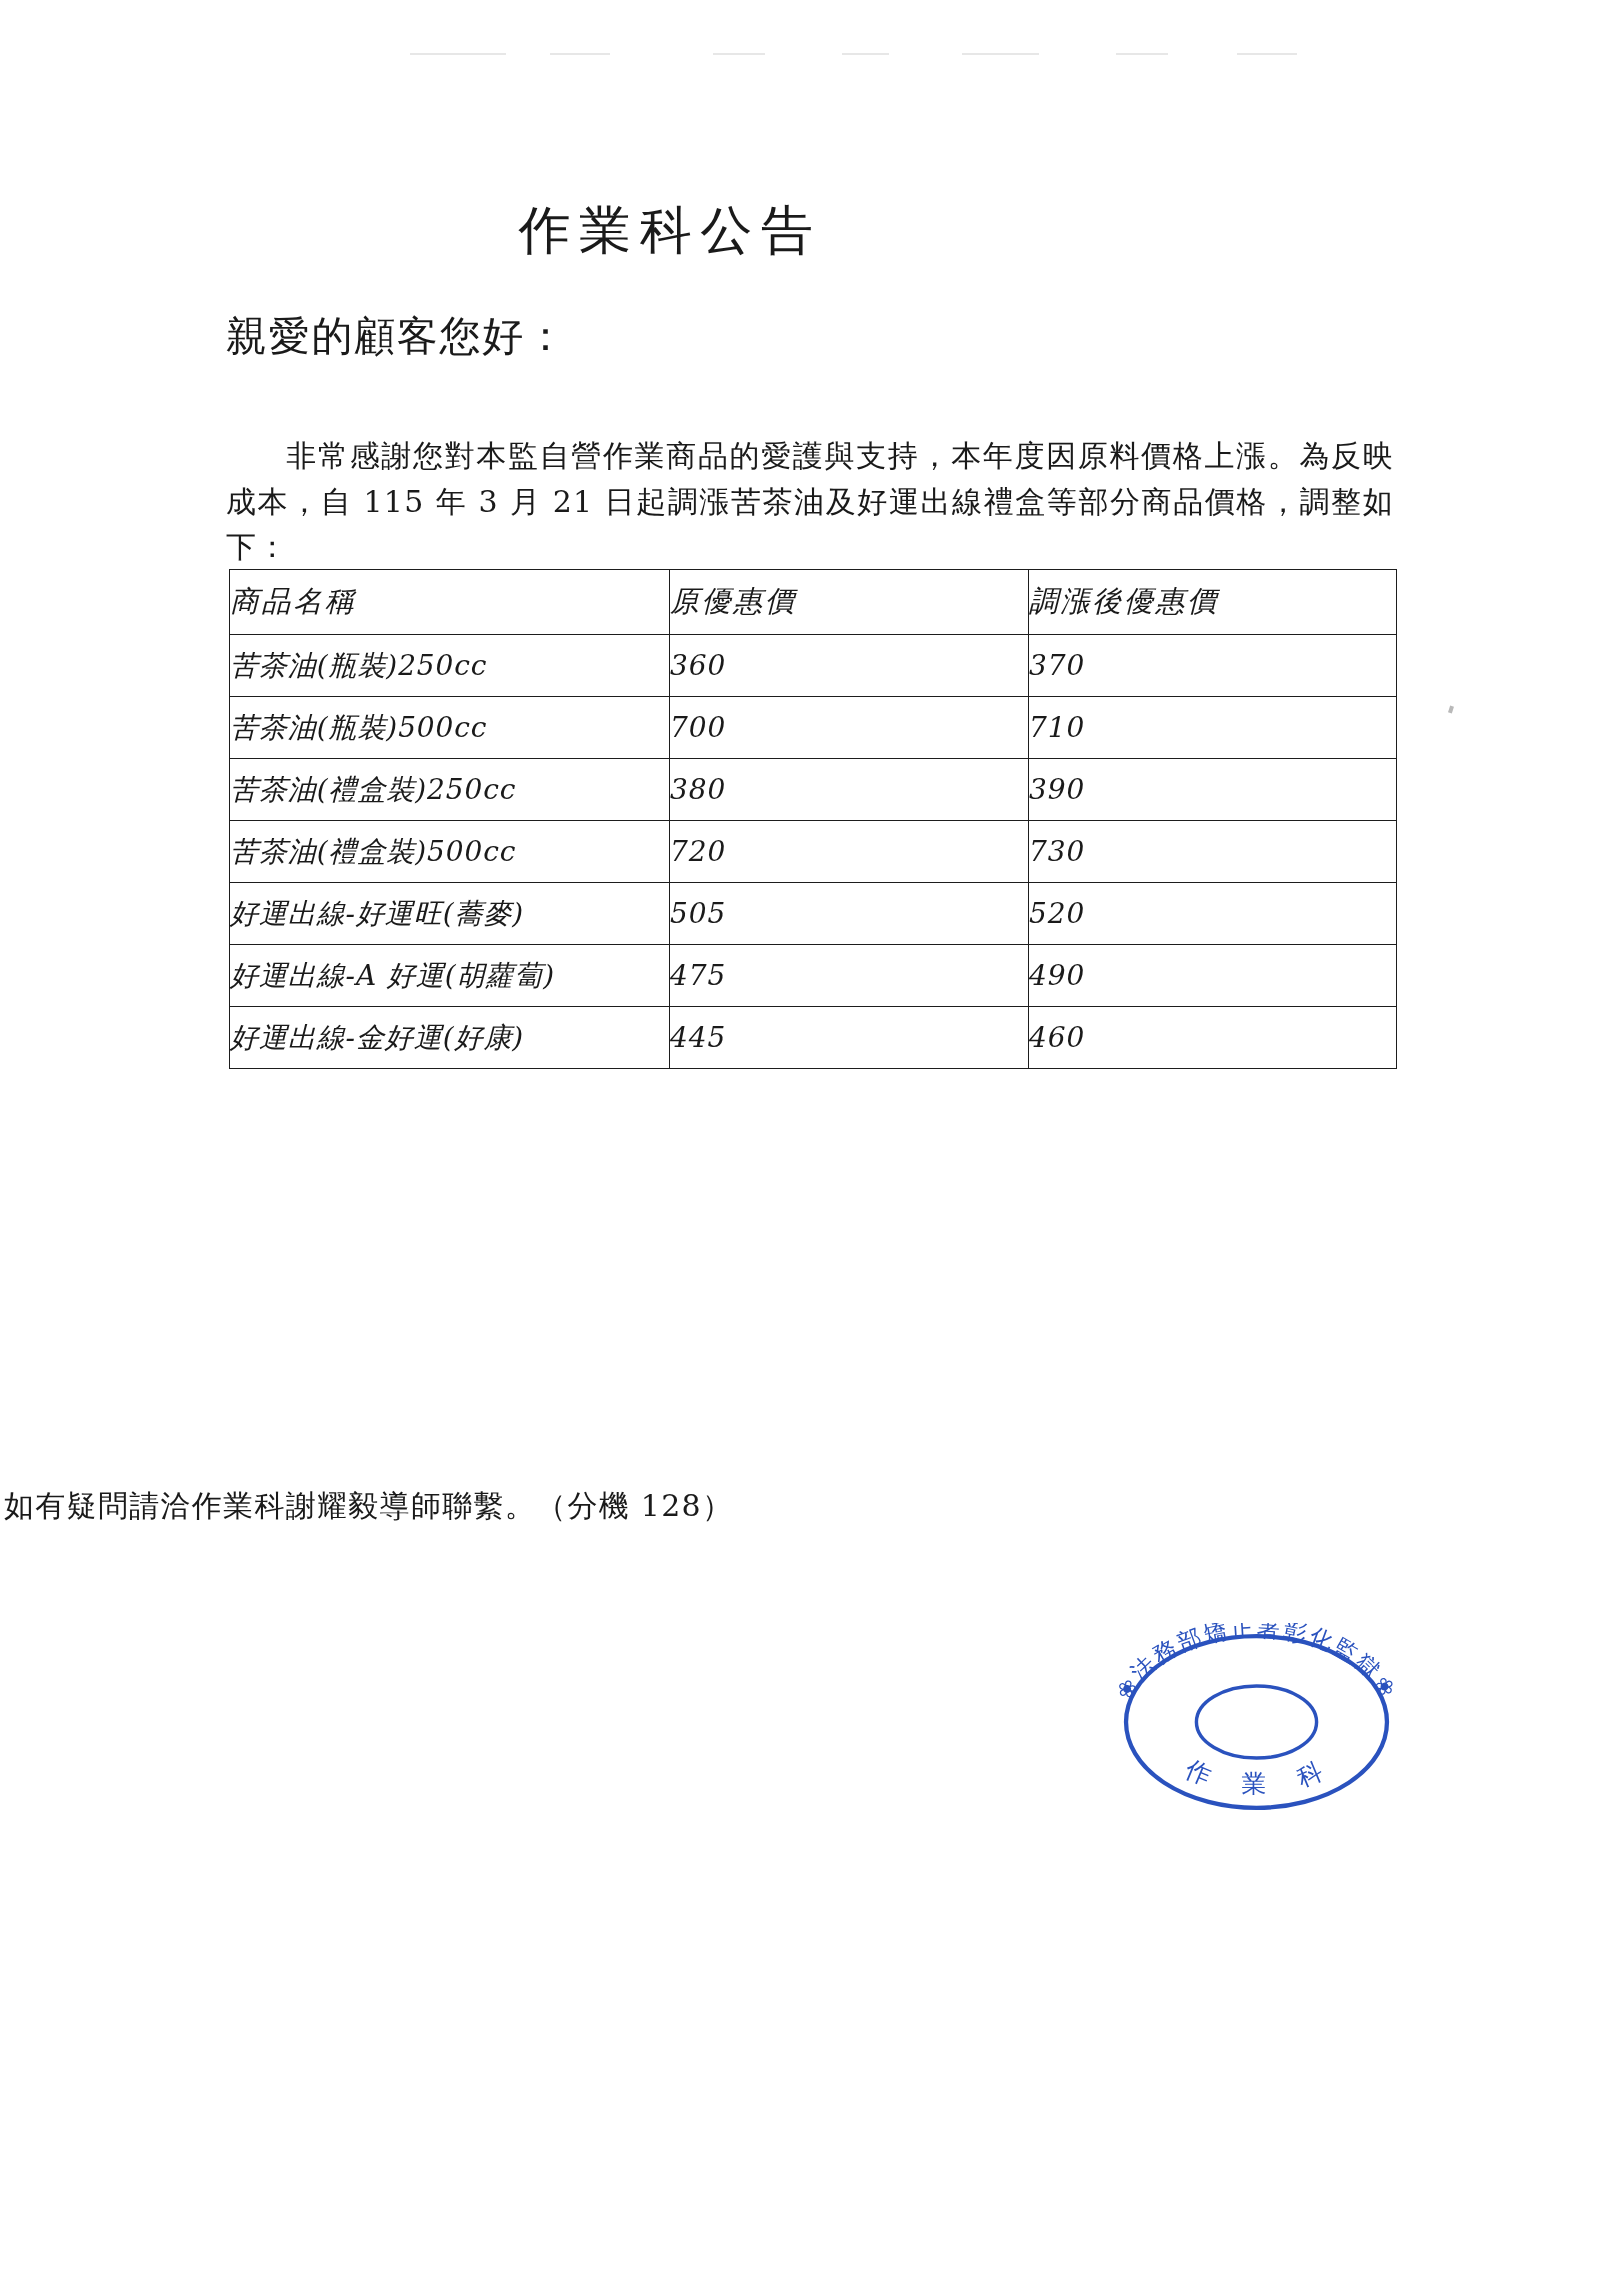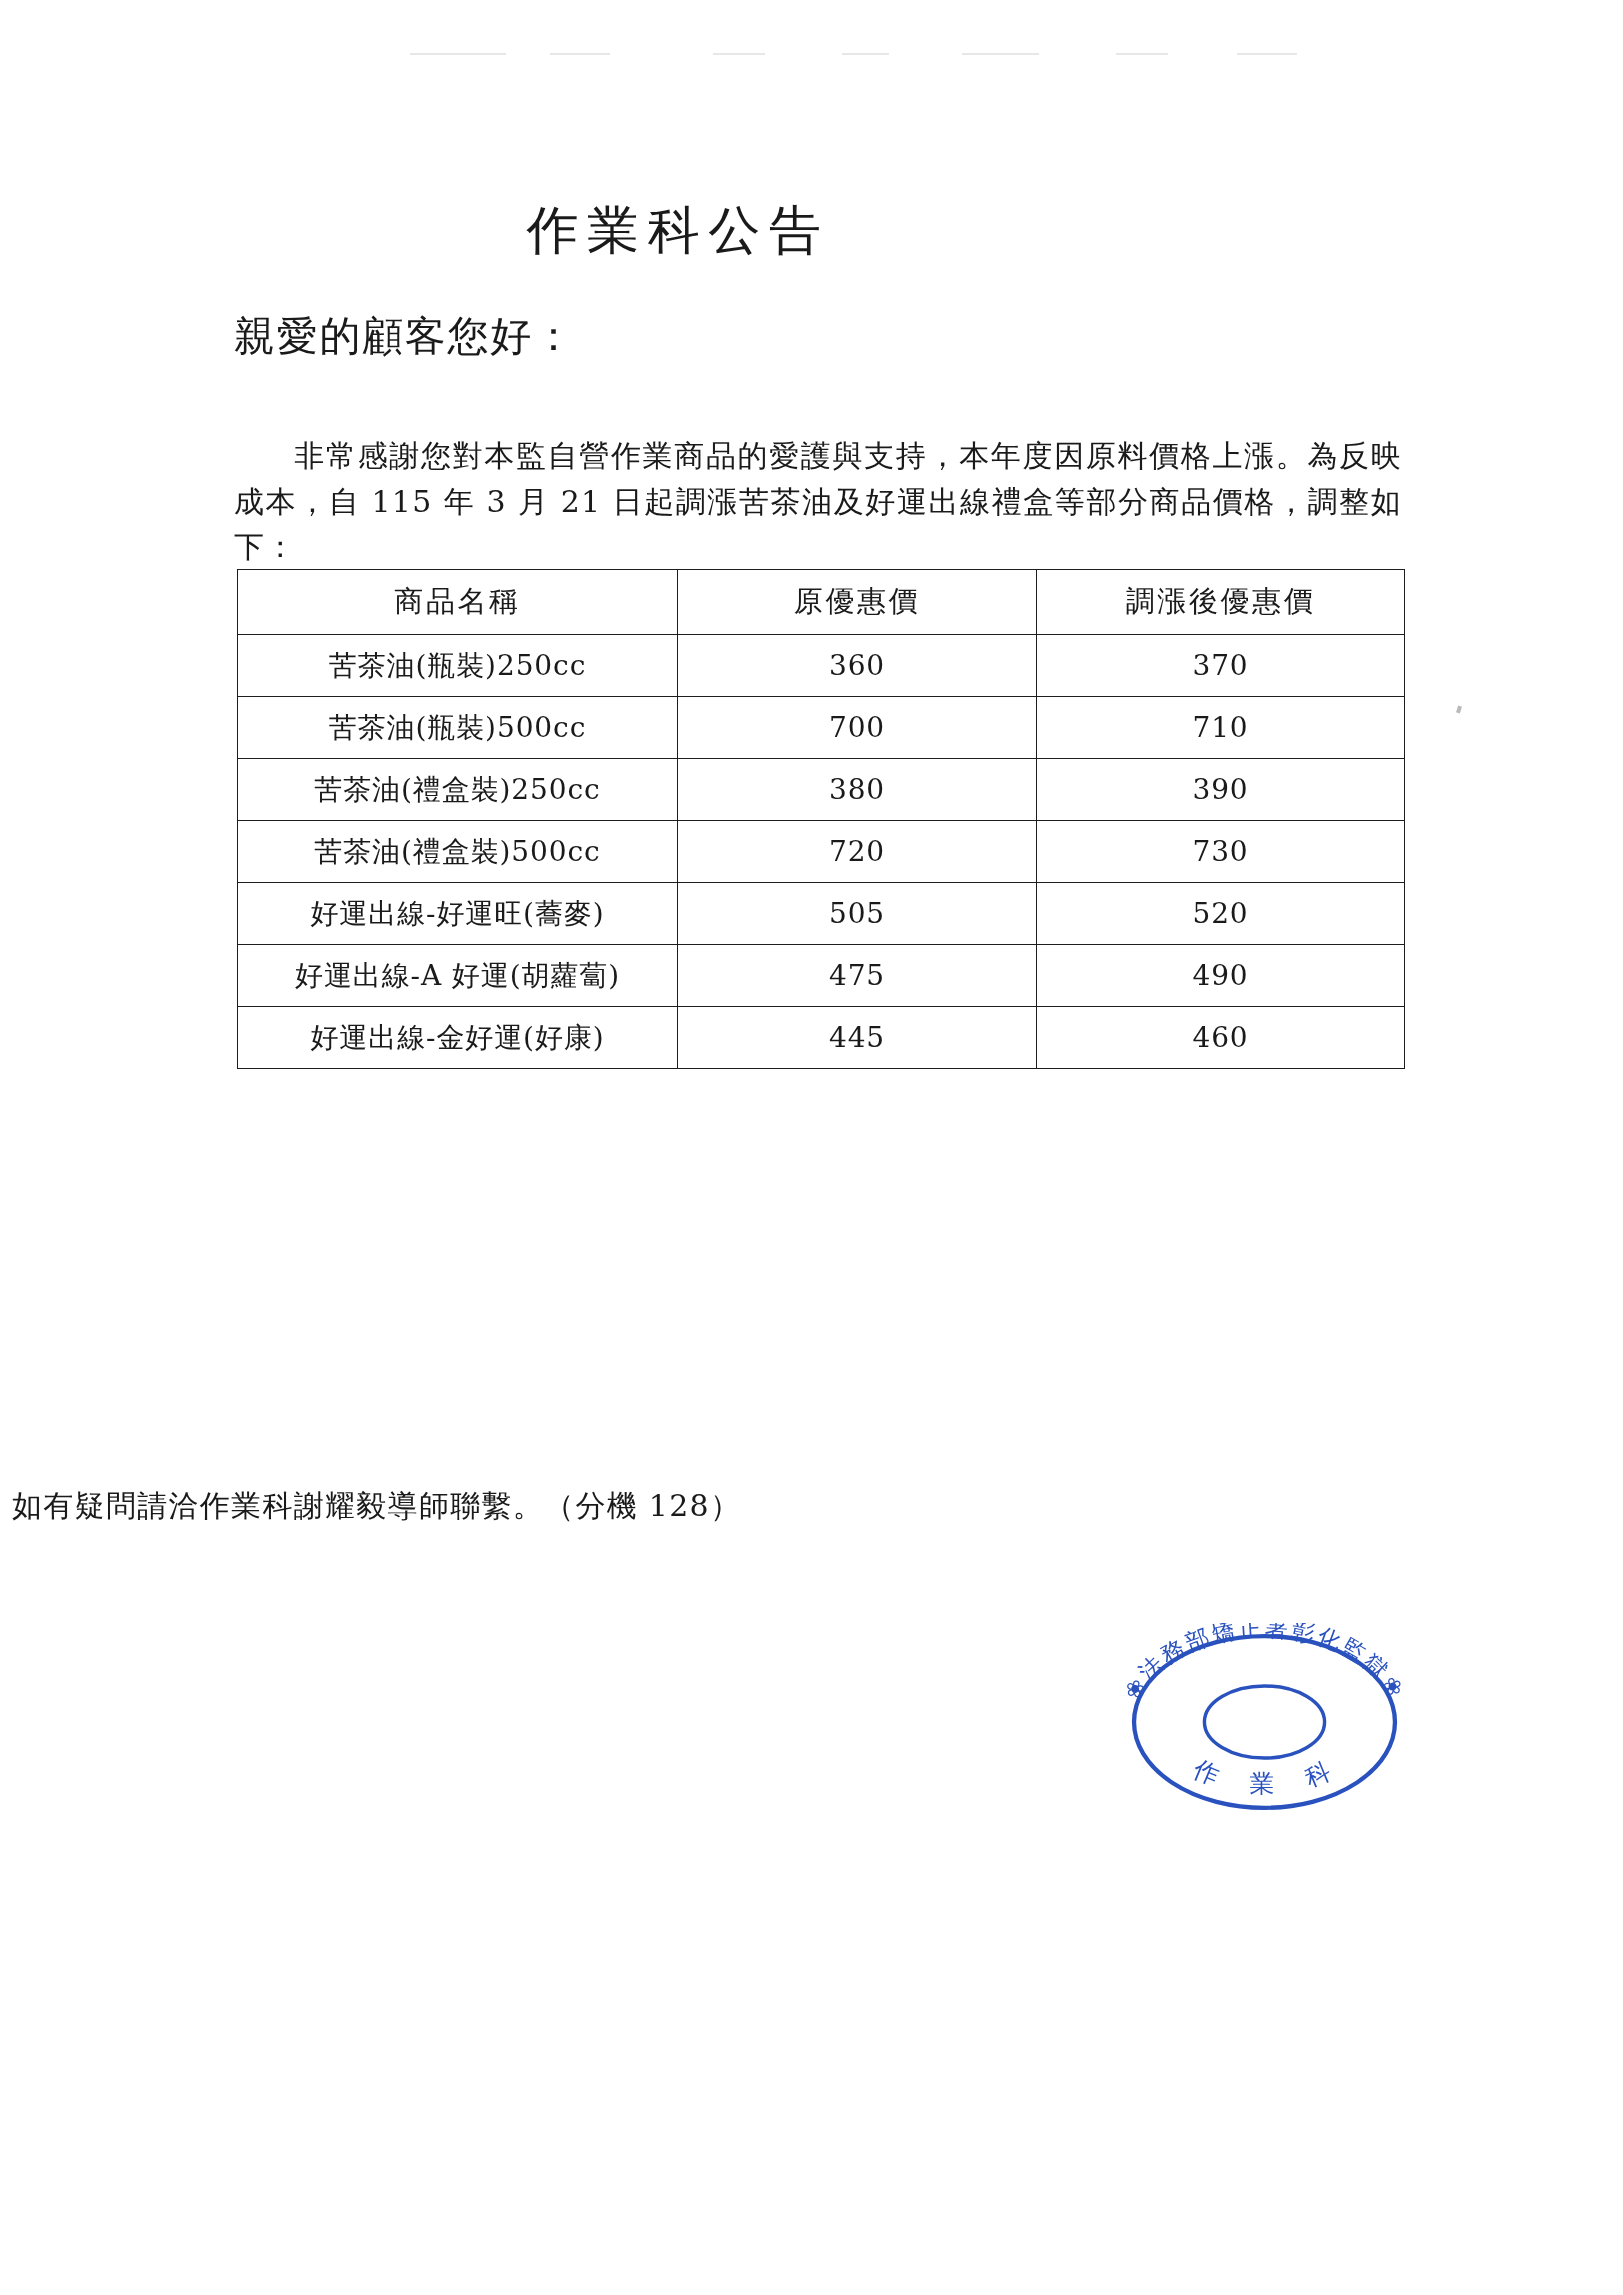--- a/index.html
+++ b/index.html
@@ -27,21 +27,21 @@
   .scan-marks span {
     position: absolute;
     top: 0;
     height: 1.7px;
     background: #e7e7e7;
     display: block;
   }
 
   .page {
     position: absolute;
-    left: 12px;
+    left: 4px;
     top: 0;
     width: 1332px;
     height: 2295px;
     border-radius: 26px;
   }
 
   .doc-title {
     position: absolute;
     top: 196px;
     left: 0;
@@ -81,24 +81,25 @@
     left: 225px;
     width: 1166px;
     border-collapse: collapse;
     table-layout: fixed;
   }
   .price-table td, .price-table th {
     border: 1.7px solid #1d1d1d;
     height: 60px;
     font-size: 28px;
     font-weight: normal;
-    text-align: center;
+    text-align: left;
     vertical-align: middle;
     letter-spacing: 0.9px;
     padding: 0;
+    font-style: italic;
   }
   .price-table col.c1 { width: 440px; }
   .price-table col.c2 { width: 359px; }
   .price-table col.c3 { width: 368px; }
   .price-table thead td {
     height: 64px;
     font-size: 29px;
     letter-spacing: 2.6px;
   }
   .price-table tbody td {

